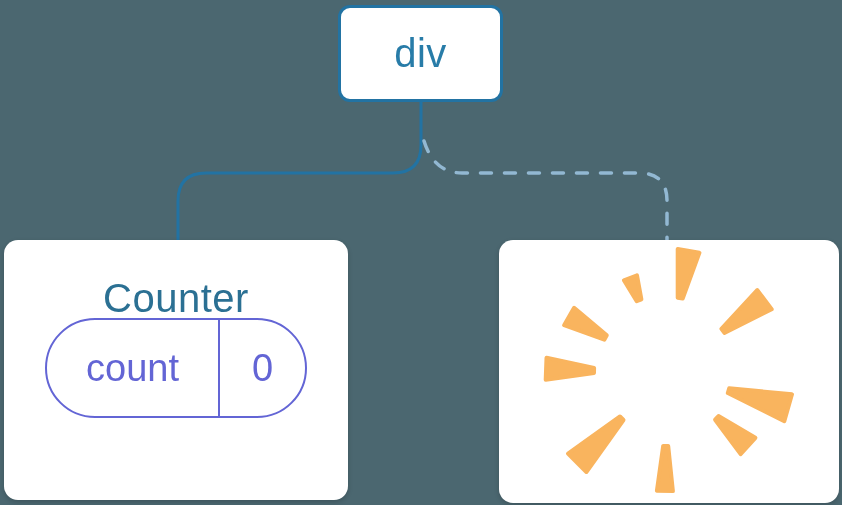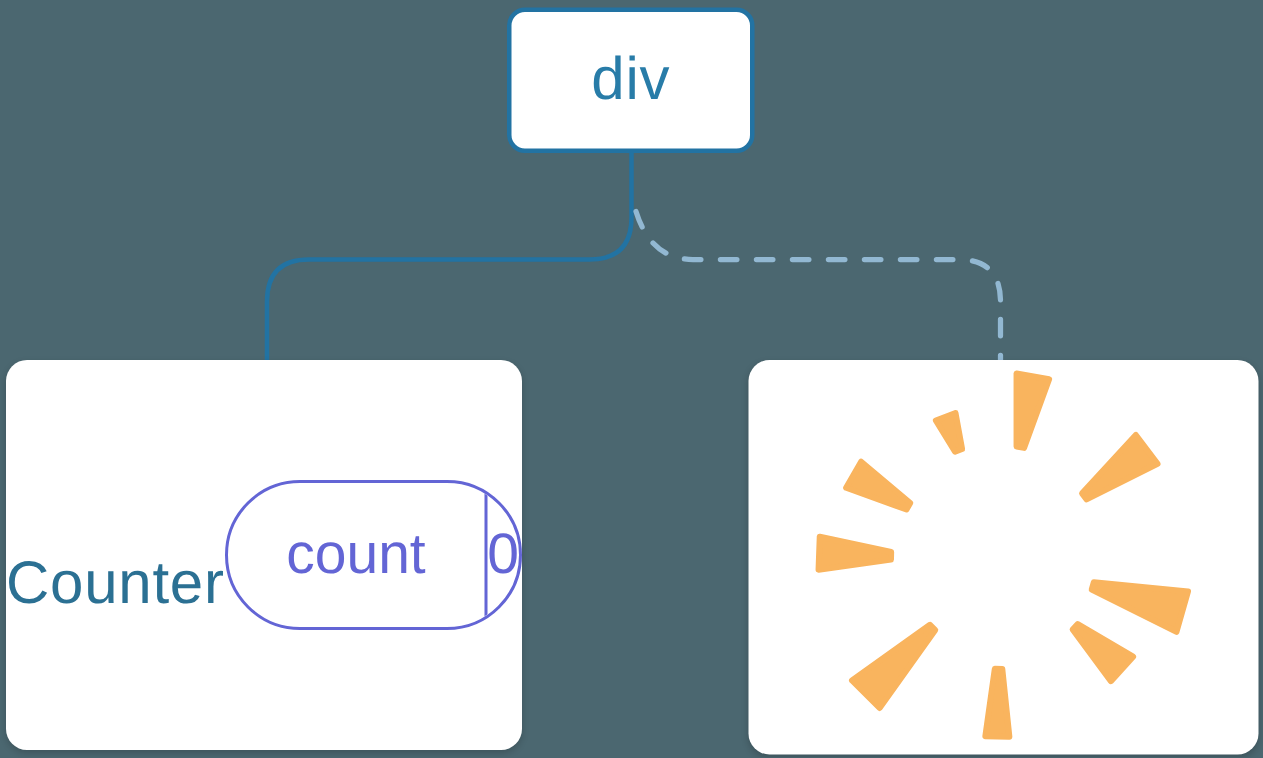--- a/index.html
+++ b/index.html
@@ -34,21 +34,21 @@
 
   .card {
     position: absolute;
     box-sizing: border-box;
     background: var(--card-bg, #fff);
     border-radius: 14px;
     box-shadow: 0 2px 5px rgba(0,0,0,0.18);
   }
   .card.counter-card {
     left: 4px; top: 240px; width: 344px; height: 260px;
-    display: flex; flex-direction: row; align-items: center;
+    display: flex; flex-direction: column; align-items: center;
   }
   .counter-title {
     margin-top: 38px;
     font-size: 40px; font-weight: 500; letter-spacing: 0.5px;
     color: var(--counter-title, #2b7093);
     line-height: 1;
   }
   .state-pill {
     width: 262px; height: 100px;
     box-sizing: border-box;

